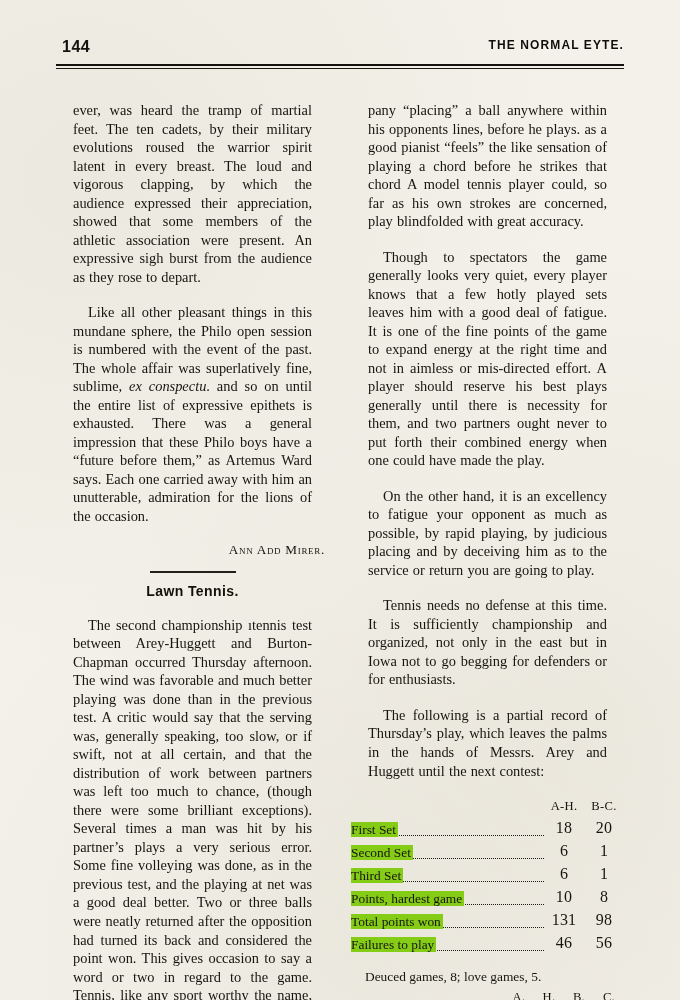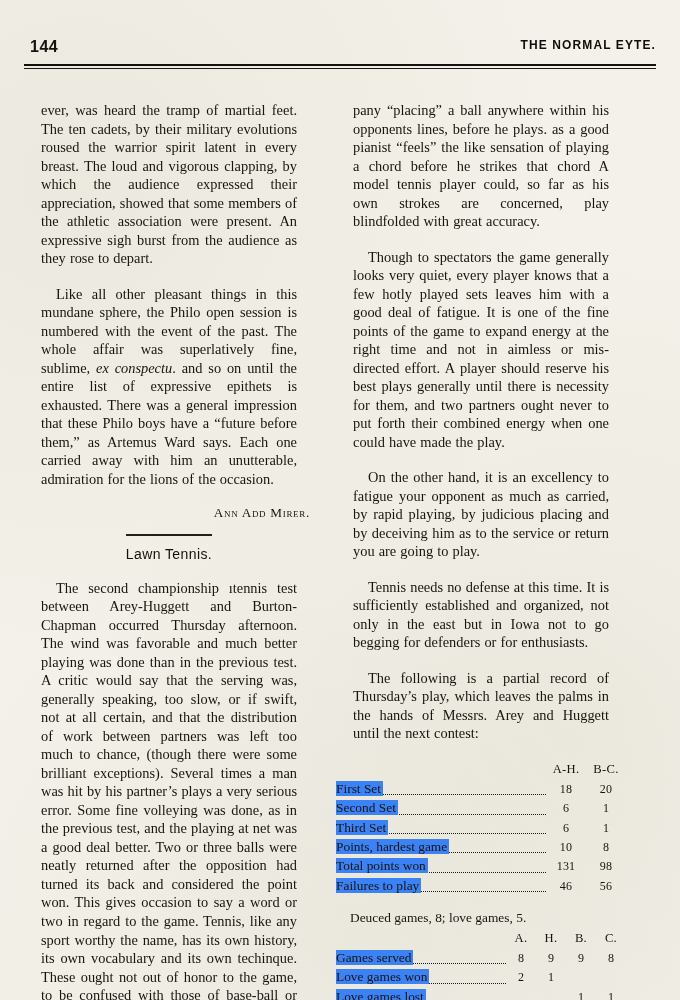--- a/index.html
+++ b/index.html
@@ -12,21 +12,21 @@
     position:relative;
   }
   
   .paper-grain{
     position:absolute;inset:0;pointer-events:none;
     background:
       radial-gradient(circle at 12% 18%, rgba(160,150,120,.09), transparent 48%),
       radial-gradient(circle at 86% 72%, rgba(160,148,115,.08), transparent 52%),
       radial-gradient(circle at 52% 95%, rgba(150,140,110,.07), transparent 45%);
   }
-  .page{position:absolute;inset:0;padding:0 24px;box-sizing:border-box;}
+  .page{position:absolute;inset:0;padding:0 56px;box-sizing:border-box;}
 
   
   .runhead{
     position:relative;height:34px;margin-top:36px;
   }
   .folio{
     position:absolute;left:6px;top:2px;
     font-family:"Liberation Sans","DejaVu Sans",sans-serif;
     font-size:16px;font-weight:700;letter-spacing:.5px;color:#151310;
   }
@@ -73,38 +73,38 @@
 
   .short-rule{
     width:86px;height:1.4px;background:#22201a;
     margin:13px auto 10px auto;
   }
   .short-rule.wide{width:100px;margin:15px auto 12px 96px;}
 
   .sec-head{
     text-align:center;
     font-family:"Liberation Sans","DejaVu Sans",sans-serif;
-    font-size:14px;font-weight:400;letter-spacing:.4px;
+    font-size:14px;font-weight:700;letter-spacing:.4px;
     margin:0 0 5px 0;color:#131109;
   }
 
   
   .stats{width:100%;border-collapse:collapse;margin-top:3px;font-size:13.4px;}
   .stats td{padding:0;line-height:1.44;vertical-align:bottom;}
   .stats .hdr td{
     text-align:center;font-size:12.6px;letter-spacing:.3px;
     padding-bottom:1px;
   }
   .lbl{white-space:nowrap;position:relative;overflow:hidden;}
-  .lbl .txt{background:#3b82f6;padding-right:2px;position:relative;z-index:2;}
+  .lbl .txt{background:#84cc16;padding-right:2px;position:relative;z-index:2;}
   .lbl .leader{
     position:absolute;left:0;right:0;bottom:3px;z-index:1;
     border-bottom:1.6px dotted #1d1b15;
   }
-  .num{text-align:center;font-size:12px;letter-spacing:.2px;}
+  .num{text-align:center;font-size:16px;letter-spacing:.2px;}
   .t1 .num{width:40px;}
   .t2 .num{width:30px;}
   .note{font-size:13.4px;margin:15px 0 0 14px;}
 </style>
 </head>
 <body>
 
 <div class="paper-grain"></div>
 
 <div class="page">
@@ -133,22 +133,22 @@
       <div class="sec-head">Lawn Tennis.</div>
 
       <p class="indent">The second championship ıtennis test between Arey-Huggett and Burton-Chapman occurred Thursday afternoon. The wind was favorable and much better playing was done than in the previous test. A critic would say that the serving was, generally speaking, too slow, or if swift, not at all certain, and that the distribution of work between partners was left too much to chance, (though there were some brilliant exceptions). Several times a man was hit by his partner’s plays a very serious error. Some fine volleying was done, as in the previous test, and the playing at net was a good deal better. Two or three balls were neatly returned after the opposition had turned its back and considered the point won. This gives occasion to say a word or two in regard to the game. Tennis, like any sport worthy the name, has its own history, its own vocabulary and its own techinque. These ought not out of honor to the game, to be confused with those of base-ball or any other recreation. A tennis ball may be properly hit with all the force of a strong man,but the tennis play is in force plus direction. A good player feels the muscular sensation; which will accom-</p>
 
     </div>
 
     <div class="col">
 
       <p>pany “placing” a ball anywhere within his opponents lines, before he plays. as a good pianist “feels” the like sensation of playing a chord before he strikes that chord A model tennis player could, so far as his own strokes are concerned, play blindfolded with great accuracy.</p>
       <p class="indent">Though to spectators the game generally looks very quiet, every player knows that a few hotly played sets leaves him with a good deal of fatigue. It is one of the fine points of the game to expand energy at the right time and not in aimless or mis-directed effort. A player should reserve his best plays generally until there is necessity for them, and two partners ought never to put forth their combined energy when one could have made the play.</p>
-      <p class="indent">On the other hand, it is an excellency to fatigue your opponent as much as carried, by rapid playing, by judicious placing and by deceiving him as to the service or return you are going to play.</p>
-      <p class="indent">Tennis needs no defense at this time. It is sufficiently established and organized, not only in the east but in Iowa not to go begging for defenders or for enthusiasts.</p>
+      <p class="indent">On the other hand, it is an excellency to fatigue your opponent as much as possible, by rapid playing, by judicious placing and by deceiving him as to the service or return you are going to play.</p>
+      <p class="indent">Tennis needs no defense at this time. It is sufficiently championship and organized, not only in the east but in Iowa not to go begging for defenders or for enthusiasts.</p>
       <p class="indent">The following is a partial record of Thursday’s play, which leaves the palms in the hands of Messrs. Arey and Huggett until the next contest:</p>
 
       <table class="stats t1">
         <tbody>
             <tr class="hdr">
               <td></td>
               <td class="num">A-H.</td>
               <td class="num">B-C.</td>
             </tr>
             <tr>

